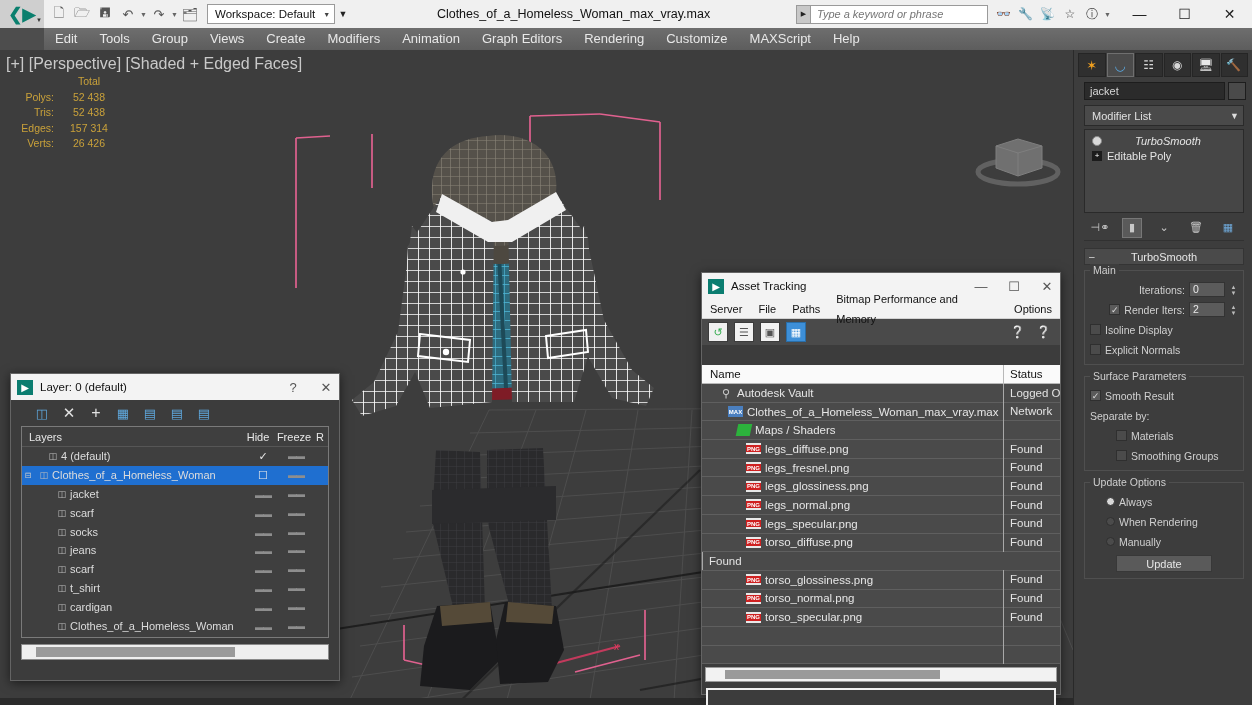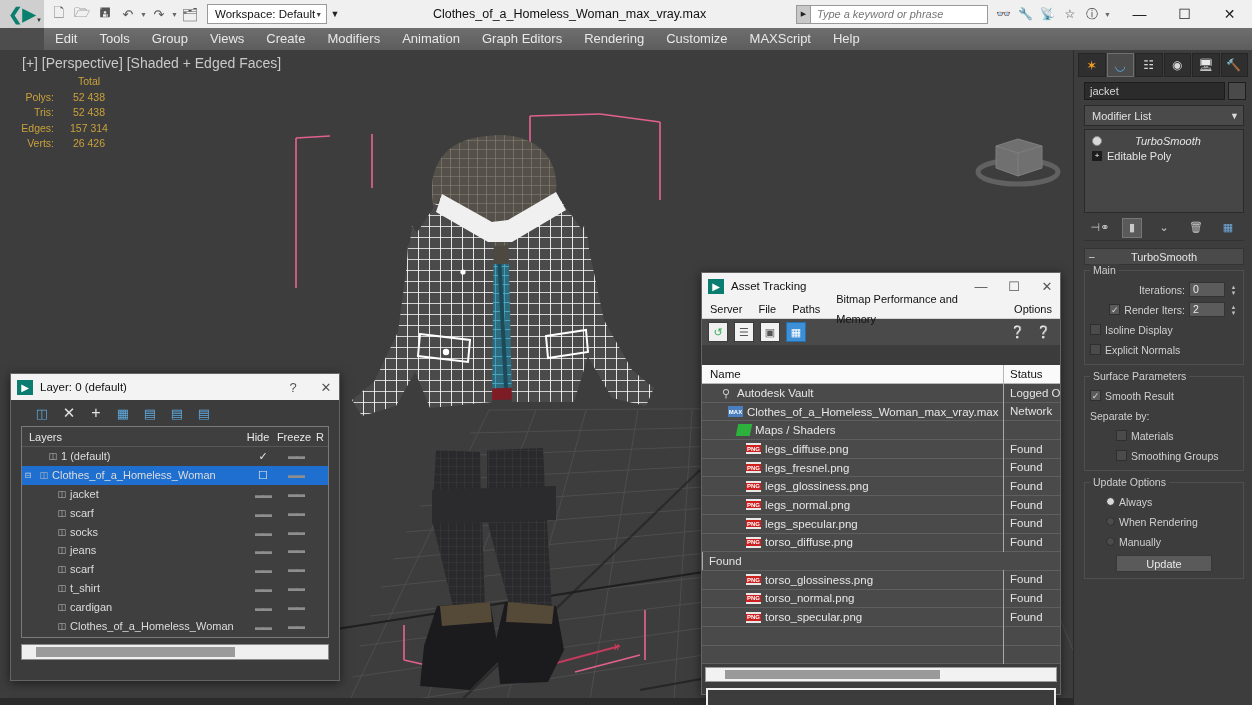--- a/index.html
+++ b/index.html
@@ -12,21 +12,21 @@
     background:#f0f0f0; display:flex; align-items:center; }
   .maxlogo { width:44px; height:28px; background:#cfcfcf;
     display:flex; align-items:center; justify-content:center; position:relative; }
   .maxlogo .swoosh { font-size:17px; color:#0a7f6e; font-weight:bold; line-height:1; }
   .maxlogo .dd { position:absolute; right:2px; bottom:5px; font-size:6px; color:#333; }
   .qat { display:flex; align-items:center; gap:1px; padding-left:4px; }
   .qbtn { width:22px; height:22px; display:flex; align-items:center;
     justify-content:center; font-size:13px; color:#555; }
   .qsep { font-size:7px; color:#666; width:7px; text-align:center; }
   .wsbox { margin-left:6px; height:20px; border:1px solid #9a9a9a; background:#fff;
-    display:flex; align-items:center; padding:0 4px 0 7px; font-size:11.5px; color:#111; }
+    display:flex; align-items:center; padding:0 4px 0 7px; font-size:11.5px; color:#111; gap:8px; }
   .wsbox .wsarrow { font-size:7px; color:#444; }
   .wsdd { width:16px; height:20px; display:flex; align-items:center;
     justify-content:center; font-size:9px; color:#222; }
   .doctitle { flex:1; text-align:center; font-size:12.5px; color:#111; }
   .srchwrap { display:flex; align-items:center; height:20px; }
   .srcharrow { width:14px; height:19px; background:#c8c8c8; border:1px solid #9a9a9a;
     border-right:none; display:flex; align-items:center; justify-content:center;
     font-size:7px; color:#222; }
   .srchbox { width:178px; height:19px; border:1px solid #9a9a9a; background:#fff;
     display:flex; align-items:center; padding-left:6px; }
@@ -43,21 +43,21 @@
   .menubar { position:absolute; left:0; top:28px; width:1252px; height:22px;
     background:linear-gradient(to bottom,#6e6e6e,#5d5d5d); display:flex; align-items:center; }
   .menulogo { width:44px; height:22px; background:#4d4d4d; }
   .mi { padding:0 11px; font-size:13px; color:#e8e8e8; line-height:22px; height:22px; }
 
   
   .viewport { position:absolute; left:0; top:50px; width:1073px; height:655px;
     background:#3b3b3b; overflow:hidden; }
   .vpinner { position:absolute; left:0; top:0; width:1073px; height:648px;
     background:#3d3d3d; }
-  .vplabel { position:absolute; left:22px; top:5px; font-size:14px; color:#c9c9c9; }
+  .vplabel { position:absolute; left:6px; top:5px; font-size:16px; color:#c9c9c9; }
   .stats { position:absolute; left:12px; top:24px; font-size:10.5px; color:#c9a13a;
     line-height:15.5px; }
   .stats table { border-collapse:collapse; }
   .stats td { font-size:10.5px; color:#c9a13a; padding:0 4px 0 0; }
   .stats td.lbl { text-align:right; width:46px; }
   .stats td.hdr { text-align:center; padding-left:12px; }
   .vpstatus { position:absolute; left:0; bottom:0; width:1073px; height:7px;
     background:#2b2b2b; }
 
   
@@ -553,21 +553,21 @@
         <span class="h1">Layers</span>
         <span class="hc">Hide</span>
         <span class="hc">Freeze</span>
         <span class="hc" style="width:16px;">R</span>
       </div>
       <div id="layer-rows">
           <div class="lrow">
             <span class="expand"></span>
             <span style="width:11px"></span>
             <span class="licon">◫</span>
-            <span class="lname">1 (default)</span>
+            <span class="lname">4 (default)</span>
             <span class="lcheck">✓</span>
             <span class="ldash">▬▬</span>
             <span style="width:14px"></span>
           </div>
           <div class="lrow sel">
             <span class="expand">⊟</span>
             <span style="width:2px"></span>
             <span class="licon">◫</span>
             <span class="lname">Clothes_of_a_Homeless_Woman</span>
             <span class="lcheck">☐</span>

